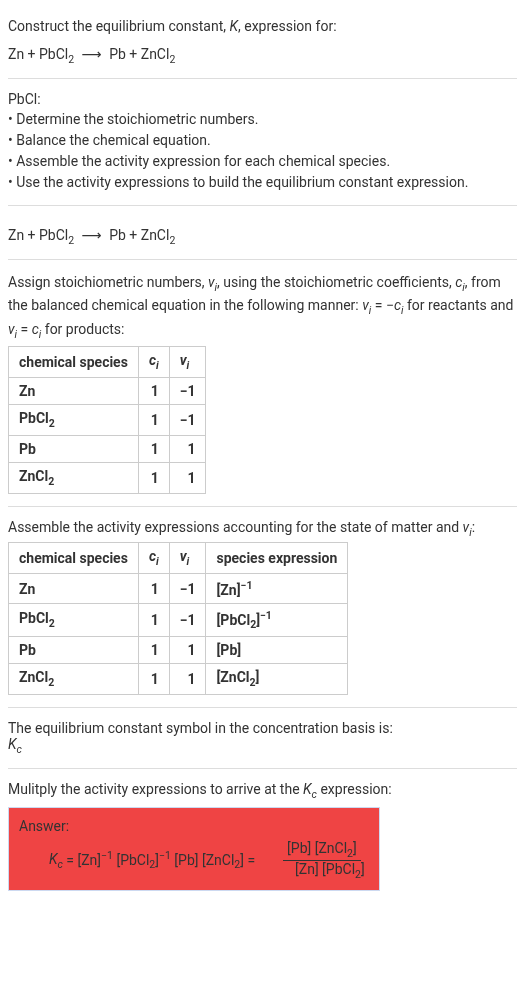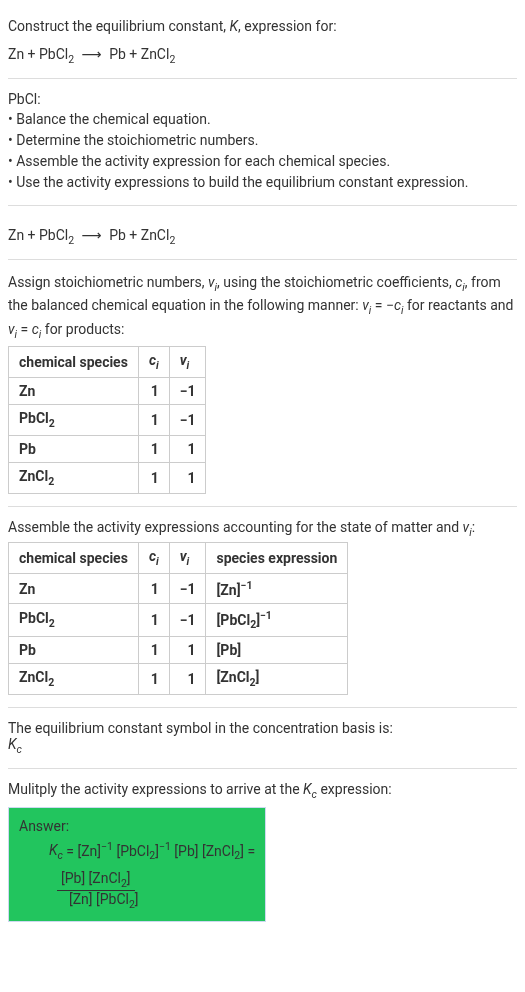--- a/index.html
+++ b/index.html
@@ -56,35 +56,34 @@
     th, td {
       border: 1px solid #ccc;
       padding: 5px 10px;
       text-align: left;
       font-weight: bold;
     }
     td.num {
       text-align: right;
     }
     .answer-box {
-      background: #22c55e;
+      background: #ef4444;
       border: 1px solid #cdd9f0;
       padding: 10px;
       margin-top: 6px;
       display: inline-block;
     }
     .answer-label {
       margin-bottom: 6px;
     }
     .kc-expr {
       display: flex;
-      align-items: flex-start;
-      gap: 8px;
+      align-items: center;
+      gap: 20px;
       padding-left: 30px;
-      flex-direction: column;
     }
     .frac {
       display: inline-flex;
       flex-direction: column;
       align-items: center;
       vertical-align: middle;
     }
     .frac .num-top {
       border-bottom: 1px solid #333;
       padding: 0 4px;
@@ -102,22 +101,22 @@
     <span>Construct the equilibrium constant, <span class="italic">K</span>, expression for:</span>
   </div>
   <div class="equation">Zn + PbCl<span class="sub">2</span> <span class="arrow">⟶</span> Pb + ZnCl<span class="sub">2</span></div>
 </div>
 
 <hr class="divider">
 
 <div class="section">
   <div>PbCl:</div>
   <div class="bullet-list">
+    <div class="bullet-item">• Determine the stoichiometric numbers.</div>
     <div class="bullet-item">• Balance the chemical equation.</div>
-    <div class="bullet-item">• Determine the stoichiometric numbers.</div>
     <div class="bullet-item">• Assemble the activity expression for each chemical species.</div>
     <div class="bullet-item">• Use the activity expressions to build the equilibrium constant expression.</div>
   </div>
 </div>
 
 <hr class="divider">
 
 <div class="section">
   <div class="equation">Zn + PbCl<span class="sub">2</span> <span class="arrow">⟶</span> Pb + ZnCl<span class="sub">2</span></div>
 </div>

